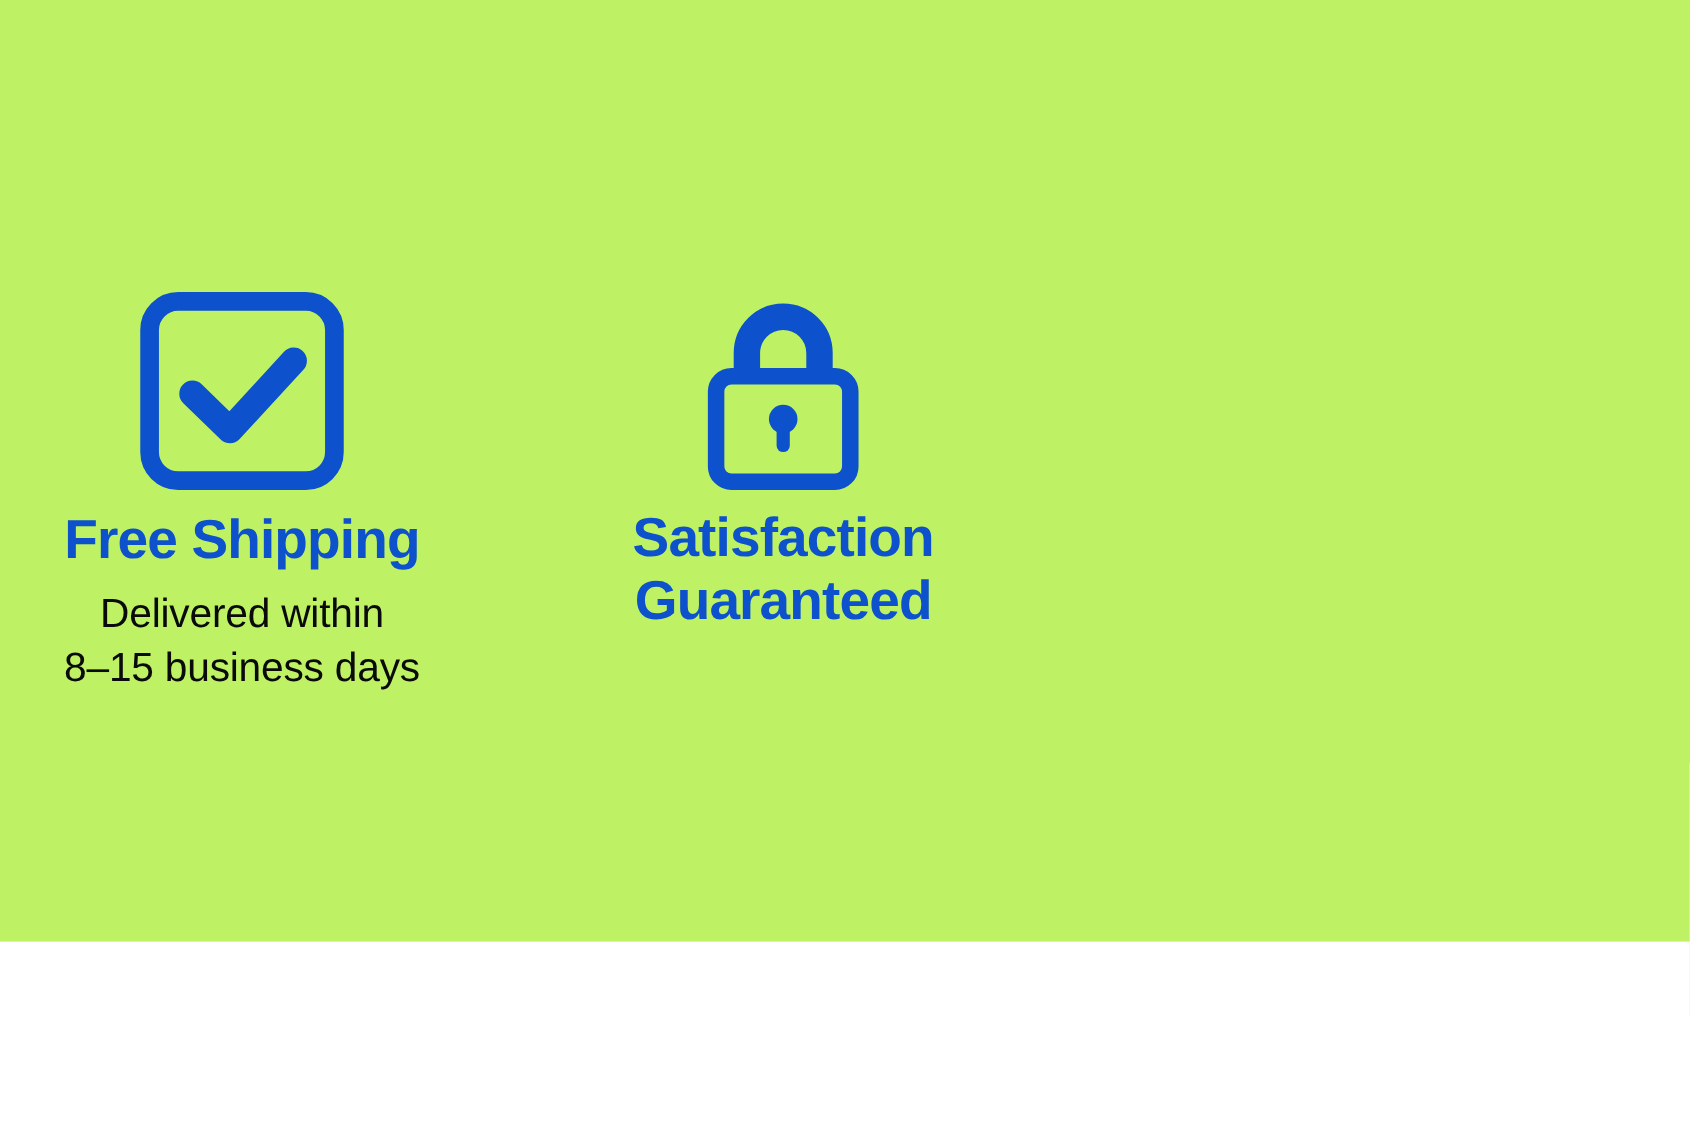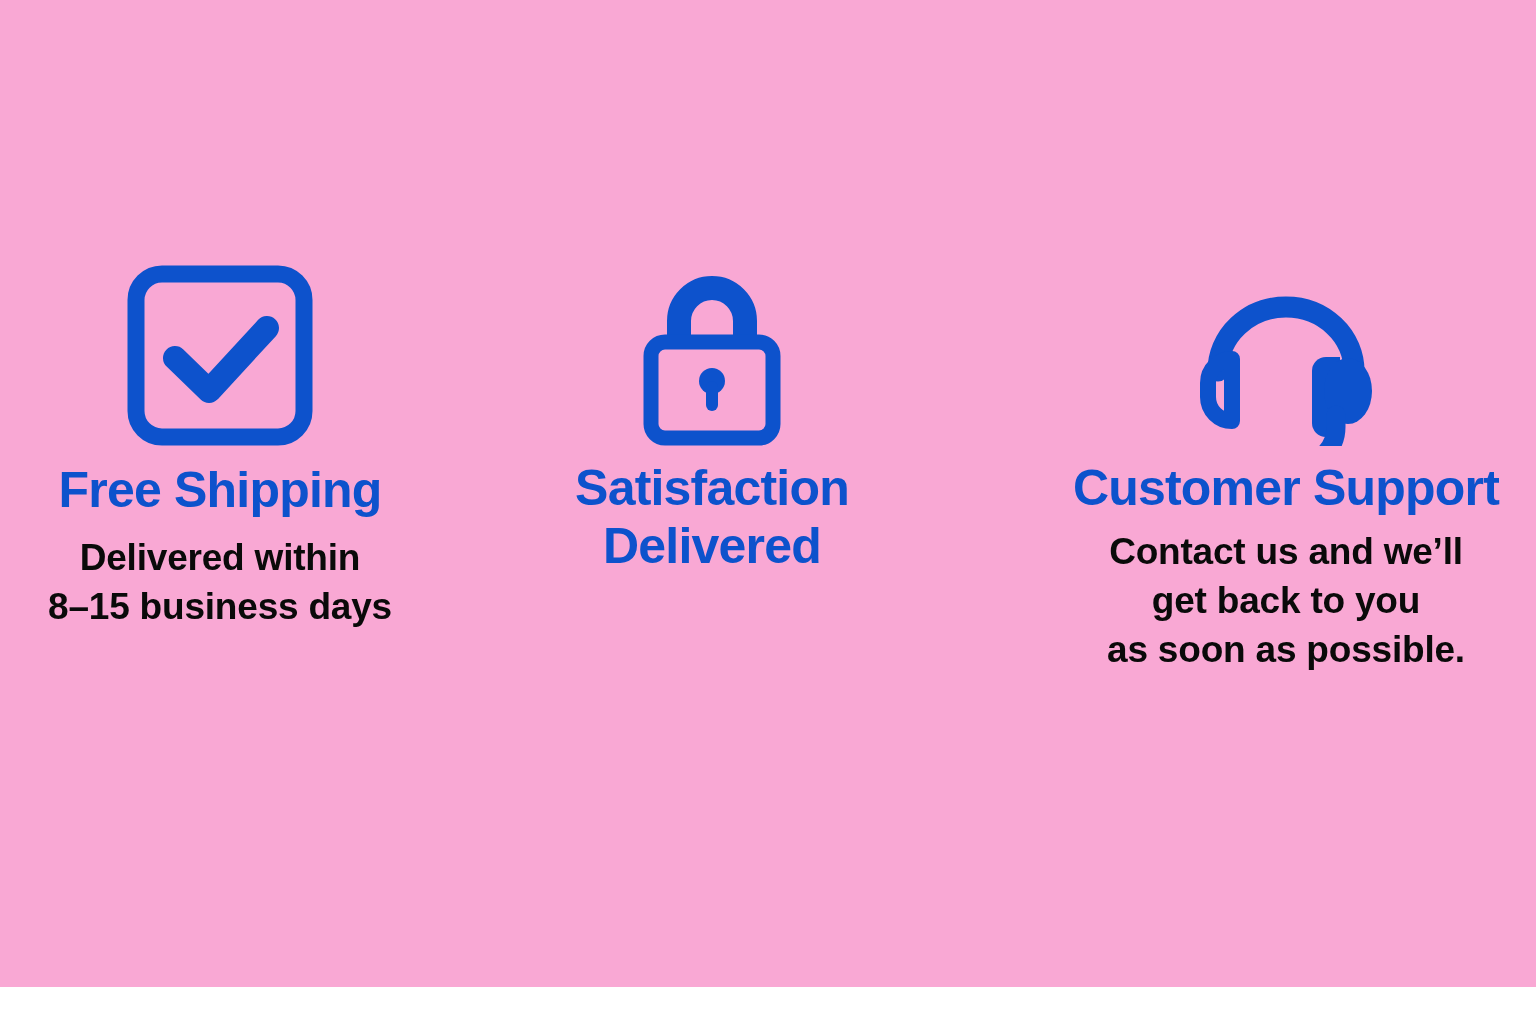--- a/index.html
+++ b/index.html
@@ -14,22 +14,22 @@
     overflow: hidden;
     font-family: "Liberation Sans", "DejaVu Sans", sans-serif;
     -webkit-font-smoothing: antialiased;
   }
 
   .badge-strip {
     position: absolute;
     left: 0;
     top: 0;
     width: 1536px;
-    height: 987px;
-    background: #f9a8d4;
+    height: 856px;
+    background: #bef264;
   }
 
   .badge-col {
     position: absolute;
     top: 265px;
     display: flex;
     flex-direction: column;
     align-items: center;
   }
 
@@ -55,21 +55,21 @@
     margin: 0;
     padding: 0 4px;
   }
 
   .col-1 .badge-title { margin-top: 6px; }
   .col-2 .badge-title { margin-top: 4px; }
   .col-3 .badge-title { margin-top: 4px; }
 
   .badge-desc {
     color: #0a0a0a;
-    font-weight: 700;
+    font-weight: 400;
     font-size: 37px;
     line-height: 1.33;
     text-align: center;
     margin: 0;
     padding-top: 14px;
     letter-spacing: -0.2px;
     white-space: pre-line;
   }
 
   .col-2 .badge-desc { padding-top: 12px; }
@@ -99,40 +99,17 @@
       <svg width="150" height="181" viewBox="0 0 150 181" aria-hidden="true">
 
         <path d="M 42 84 L 42 56 A 33 33 0 0 1 108 56 L 108 84" fill="none" stroke="#0D52CC" stroke-width="24" stroke-linecap="butt"></path>
 
         <rect x="14" y="77" width="122" height="96" rx="14" ry="14" fill="none" stroke="#0D52CC" stroke-width="15"></rect>
 
         <circle cx="75" cy="116" r="13" fill="#0D52CC"></circle>
         <rect x="69" y="116" width="12" height="30" rx="6" ry="6" fill="#0D52CC"></rect>
       </svg>
     </div>
-    <div class="badge-title">Satisfaction Delivered</div>
+    <div class="badge-title">Satisfaction Guaranteed</div>
   </div>
 
-  <div class="badge-col col-3">
-    <div class="icon-wrap">
-      <svg width="196" height="181" viewBox="0 0 196 181" aria-hidden="true">
-
-        <path d="M 30 106 A 68 64 0 0 1 166 106" fill="none" stroke="#0D52CC" stroke-width="21" stroke-linecap="round"></path>
-
-        <path d="M 44 94 L 44 156 A 24 24 0 0 1 20 132 L 20 118 A 24 24 0 0 1 44 94 Z" fill="none" stroke="#0D52CC" stroke-width="16" stroke-linejoin="round"></path>
-
-        <path d="M 152 92 L 152 158 A 14 14 0 0 1 138 172 L 138 172
-                 A 14 14 0 0 1 124 158 L 124 106
-                 A 14 14 0 0 1 138 92 Z" fill="#0D52CC"></path>
-        <ellipse cx="160" cy="126" rx="24" ry="33" fill="#0D52CC"></ellipse>
-
-        <path d="M 148 150 L 148 162 A 38 38 0 0 1 110 200" fill="none" stroke="#0D52CC" stroke-width="19" stroke-linecap="round"></path>
-
-        <rect x="58" y="189" width="58" height="30" rx="15" ry="15" fill="#0D52CC"></rect>
-      </svg>
-    </div>
-    <div class="badge-title">Customer Support</div>
-    <div class="badge-desc">Contact us and we’ll
-get back to you
-as soon as possible.</div>
-  </div>
 
 </div>
 
 </body></html>

